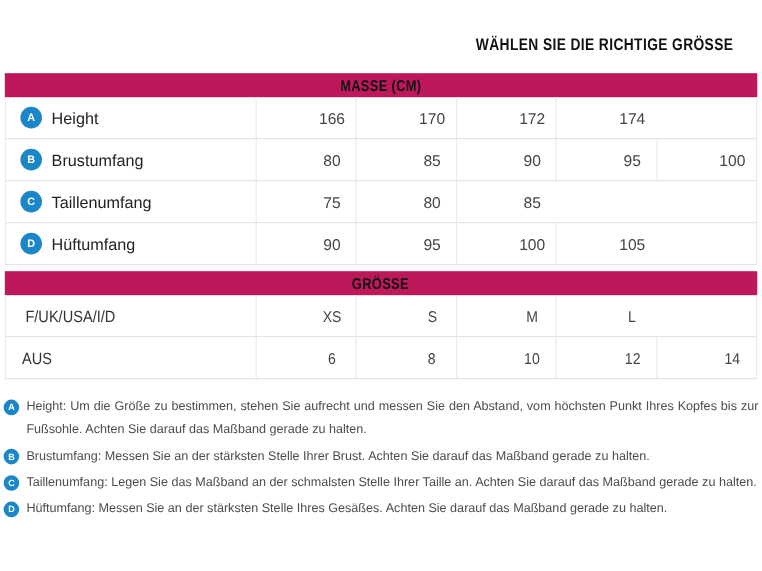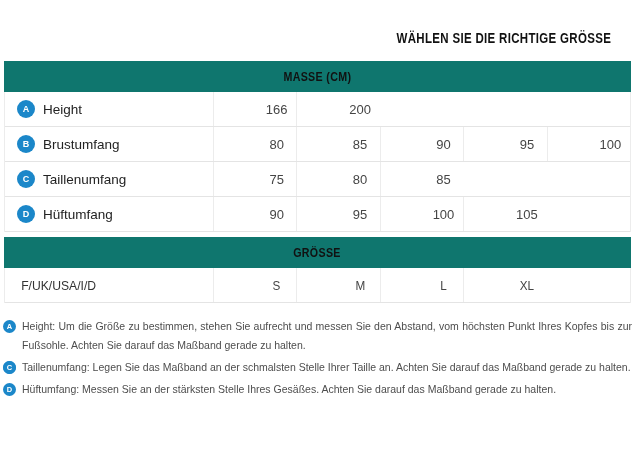--- a/index.html
+++ b/index.html
@@ -19,21 +19,21 @@
     display: inline-block;
     font-size: 14px; font-weight: bold; letter-spacing: 0.4px;
     color: #111;
     transform: scaleX(0.82); transform-origin: center;
     white-space: nowrap;
   }
 
   
   .size-chart { margin: 0 4px; width: 627px; }
   .band {
-    height: 31px; background: #0f766e;
+    height: 20px; background: #be185d;
     display: flex; align-items: center; justify-content: center;
   }
   .band-label {
     display: inline-block;
     font-size: 13px; font-weight: bold; letter-spacing: 0.4px; color: #111;
     transform: scaleX(0.82); transform-origin: center;
     white-space: nowrap;
   }
   .tbody { border-left: 1px solid #ececec; border-right: 1px solid #ececec; }
   .trow {
@@ -100,21 +100,23 @@
       <span class="band-label">MASSE (CM)</span>
     </div>
     <div class="tbody">
 
       <div class="trow">
         <div class="cell label-cell">
           <span class="badge">A</span>
           <span>Height</span>
         </div>
         <div class="cell">166</div>
-        <div class="cell">200</div>
+        <div class="cell">170</div>
+        <div class="cell">172</div>
+        <div class="cell">174</div>
       </div>
 
       <div class="trow">
         <div class="cell label-cell">
           <span class="badge">B</span>
           <span>Brustumfang</span>
         </div>
         <div class="cell">80</div>
         <div class="cell">85</div>
         <div class="cell">90</div>
@@ -152,44 +154,65 @@
     <div class="band">
       <span class="band-label">GRÖSSE</span>
     </div>
     <div class="tbody">
 
       <div class="trow">
         <div class="cell label-cell">
           <span class="cond">F/UK/USA/I/D</span>
         </div>
         <div class="cell">
+            <span class="cond">XS</span>
+          </div>
+        <div class="cell">
             <span class="cond">S</span>
           </div>
         <div class="cell">
             <span class="cond">M</span>
           </div>
         <div class="cell">
             <span class="cond">L</span>
           </div>
-        <div class="cell">
-            <span class="cond">XL</span>
-          </div>
-      </div>
-
+      </div>
+
+      <div class="trow">
+        <div class="cell label-cell">
+          <span class="cond">AUS</span>
+        </div>
+        <div class="cell">
+            <span class="cond">6</span>
+          </div>
+        <div class="cell">
+            <span class="cond">8</span>
+          </div>
+        <div class="cell">
+            <span class="cond">10</span>
+          </div>
+        <div class="cell">
+            <span class="cond">12</span>
+          </div>
+        <div class="cell">
+            <span class="cond">14</span>
+          </div>
+      </div>
 
     </div>
   </div>
 
   <div class="footnotes">
     <div class="footnote">
       <span class="fn-badge">A</span>
       <span>Height: Um die Größe zu bestimmen, stehen Sie aufrecht und messen Sie den Abstand, vom höchsten Punkt Ihres Kopfes bis zur Fußsohle. Achten Sie darauf das Maßband gerade zu halten.</span>
     </div>
     <div class="footnote">
       <span class="fn-badge">B</span>
+      <span>Brustumfang: Messen Sie an der stärksten Stelle Ihrer Brust. Achten Sie darauf das Maßband gerade zu halten.</span>
     </div>
     <div class="footnote">
       <span class="fn-badge">C</span>
       <span>Taillenumfang: Legen Sie das Maßband an der schmalsten Stelle Ihrer Taille an. Achten Sie darauf das Maßband gerade zu halten.</span>
     </div>
     <div class="footnote">
       <span class="fn-badge">D</span>
       <span>Hüftumfang: Messen Sie an der stärksten Stelle Ihres Gesäßes. Achten Sie darauf das Maßband gerade zu halten.</span>
     </div>
   </div>

